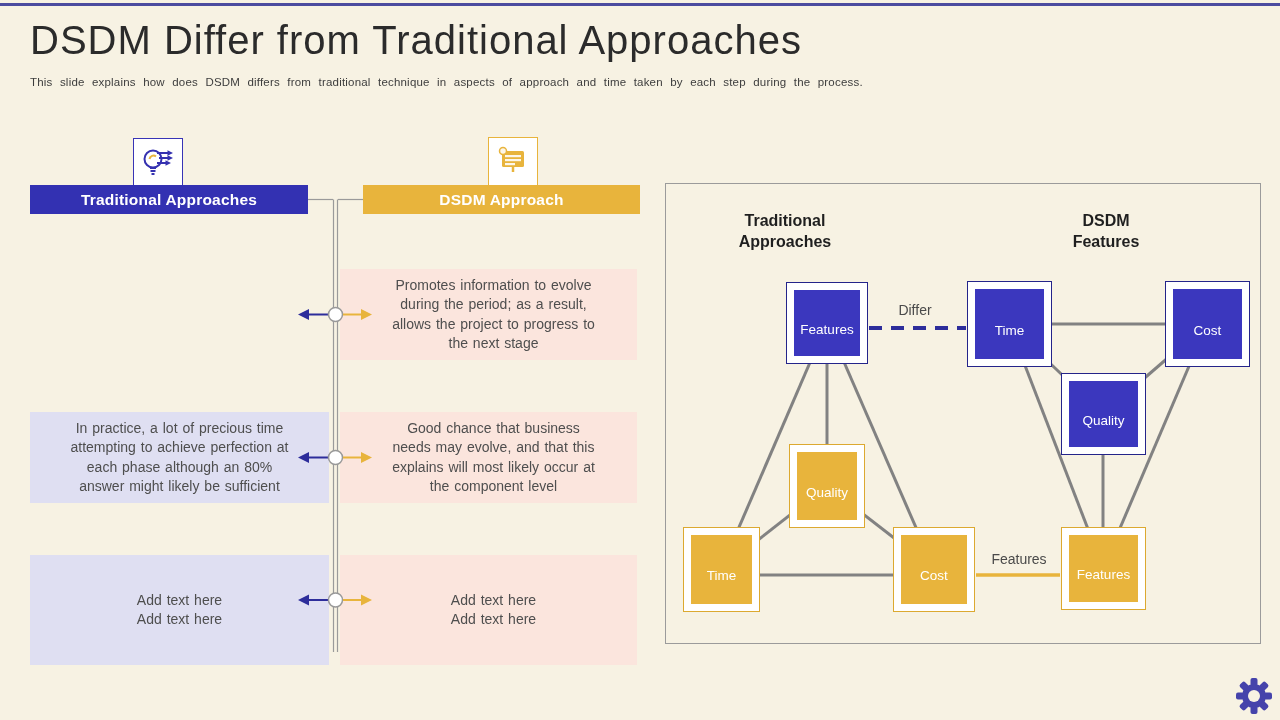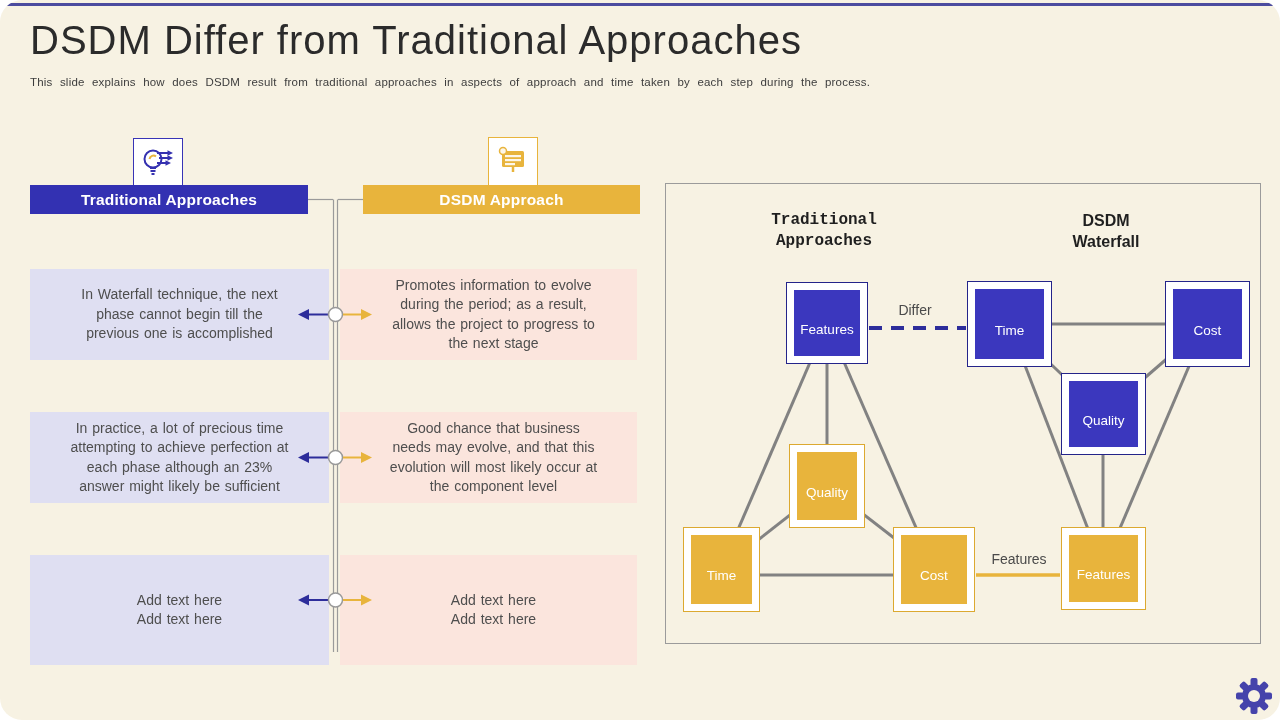--- a/index.html
+++ b/index.html
@@ -2,57 +2,57 @@
 <html style="--blue: #3834b6; --navy: #2d2d9b; --yellow: #e8b43c; --bg: #f7f2e3; --row-left: #dfdff2; --row-right: #fbe5dd; --line-gray: #8a8a8a;"><head>
 <meta charset="utf-8">
 <style>
   :root{
     --blue:#3834b6; --navy:#2d2d9b; --yellow:#e8b43c; --bg:#f7f2e3;
     --row-left:#dfdff2; --row-right:#fbe5dd; --line-gray:#8a8a8a; --txt:#4e4e4e;
   }
   *{margin:0;padding:0;box-sizing:border-box;}
   html,body{width:1280px;height:720px;}
   body{font-family:"Liberation Sans",sans-serif;background:#fff;}
-  .slide{position:relative;width:1280px;height:720px;background:var(--bg);overflow:hidden;border-radius:22px;}
+  .slide{position:relative;width:1280px;height:720px;background:var(--bg);overflow:hidden;}
   .top-line{position:absolute;left:0;top:3px;width:1280px;height:3px;background:#4c4c9f;}
   .title{position:absolute;left:30px;top:18px;font-size:40px;font-weight:400;letter-spacing:1px;color:#2b2b2b;white-space:nowrap;}
   .subtitle{position:absolute;left:30px;top:76px;font-size:11.5px;color:#3d3d3d;word-spacing:4px;letter-spacing:.2px;}
   .icon-box{position:absolute;width:50px;height:50px;background:#fff;display:flex;align-items:center;justify-content:center;z-index:3;}
   .icon-box.left{left:133px;top:138px;border:1px solid var(--blue);}
   .icon-box.right{left:488px;top:137px;border:1px solid var(--yellow);}
   .hdr{position:absolute;top:185px;height:29px;display:flex;align-items:center;justify-content:center;color:#fff;font-weight:bold;font-size:15.5px;z-index:3;letter-spacing:.2px;}
   .hdr.blue{left:30px;width:278px;background:#3331b2;}
   .hdr.yellow{left:363px;width:277px;background:var(--yellow);}
   .row-box{position:absolute;width:299px;display:flex;align-items:center;justify-content:center;text-align:center;
     font-size:14px;line-height:19.5px;color:var(--txt);white-space:pre-line;z-index:1;padding:4px 10px;word-spacing:1px;}
   .row-box.l{left:30px;background:var(--row-left);}
   .row-box.r{left:340px;width:297px;background:var(--row-right);padding-left:20px;}
   .r1{top:269px;height:91px;} .r2{top:412px;height:91px;} .r3{top:555px;height:110px;}
   .overlay{position:absolute;left:0;top:0;width:1280px;height:720px;z-index:2;pointer-events:none;}
   .panel{position:absolute;left:665px;top:183px;width:596px;height:461px;border:1px solid #9b9b9b;z-index:1;}
   .diag-title{position:absolute;top:210px;width:180px;text-align:center;font-size:16px;font-weight:bold;
     line-height:21px;color:#1f1f1f;white-space:pre-line;z-index:3;}
-  .diag-title.trad{left:734px;font-family:Liberation Mono, monospace;} .diag-title.dsdm{left:1016px;}
+  .diag-title.trad{left:695px;} .diag-title.dsdm{left:1016px;}
   .node{position:absolute;background:#fff;display:flex;align-items:center;justify-content:center;z-index:3;}
   .node.blue{border:1px solid #24248a;} .node.blue::before{content:"";position:absolute;inset:7px;background:#3b37be;}
   .node.gold{border:1px solid #dca930;} .node.gold::before{content:"";position:absolute;inset:7px;background:var(--yellow);}
   .node-label{position:relative;color:#fff;font-size:13.5px;margin-top:12px;}
   .link-label{position:absolute;text-align:center;font-size:14px;color:#4a4a4a;z-index:3;}
   .link-label.fixed{left:879px;top:302px;width:72px;}
   .link-label.variable{left:978px;top:551px;width:82px;}
   .gear{position:absolute;left:1234px;top:676px;width:40px;height:40px;z-index:3;}
 </style>
 </head>
 <body>
 
 <div class="slide">
   <div class="top-line"></div>
 
   <div class="title">DSDM Differ from Traditional Approaches</div>
-  <div class="subtitle">This slide explains how does DSDM result from traditional approaches in aspects of approach and time taken by each step during the process.</div>
+  <div class="subtitle">This slide explains how does DSDM differs from traditional technique in aspects of approach and time taken by each step during the process.</div>
 
   <div class="icon-box left">
     <svg width="38" height="38" viewBox="0 0 38 38">
       <g stroke="#3531b0" stroke-width="2" fill="none">
         <circle cx="14" cy="15" r="8.5"></circle>
         <path d="M11 24 h6"></path>
           <path d="M11.5 27 h5"></path>
           <path d="M12.5 30 h3"></path>
       </g>
       <path d="M10.5 15 a4 4 0 0 1 6.5 -2.5" stroke="#e8b43c" stroke-width="2" fill="none"></path>
@@ -79,45 +79,42 @@
     </svg>
   </div>
 
   <div class="hdr blue">
     <span>Traditional Approaches</span>
   </div>
   <div class="hdr yellow">
     <span>DSDM Approach</span>
   </div>
 
-  <div class="row-box l r1">In Waterfall technique, the next
-phase cannot begin till the
-previous one is accomplished</div>
   <div class="row-box r r1">Promotes information to evolve
 during the period; as a result,
 allows the project to progress to
 the next stage</div>
   <div class="row-box l r2">In practice, a lot of precious time
 attempting to achieve perfection at
-each phase although an 23%
+each phase although an 80%
 answer might likely be sufficient</div>
   <div class="row-box r r2">Good chance that business
 needs may evolve, and that this
-evolution will most likely occur at
+explains will most likely occur at
 the component level</div>
   <div class="row-box l r3">Add text here
 Add text here</div>
   <div class="row-box r r3">Add text here
 Add text here</div>
 
   <div class="panel"></div>
   <div class="diag-title trad">Traditional
 Approaches</div>
   <div class="diag-title dsdm">DSDM
-Waterfall</div>
+Features</div>
 
   <svg class="overlay" viewBox="0 0 1280 720">
 
     <g stroke="#9a9a9a" stroke-width="1.2">
       <line x1="308" y1="199.5" x2="333" y2="199.5"></line>
       <line x1="338" y1="199.5" x2="363" y2="199.5"></line>
       <line x1="333.5" y1="199.5" x2="333.5" y2="652"></line>
       <line x1="337.5" y1="199.5" x2="337.5" y2="652"></line>
     </g>
 

